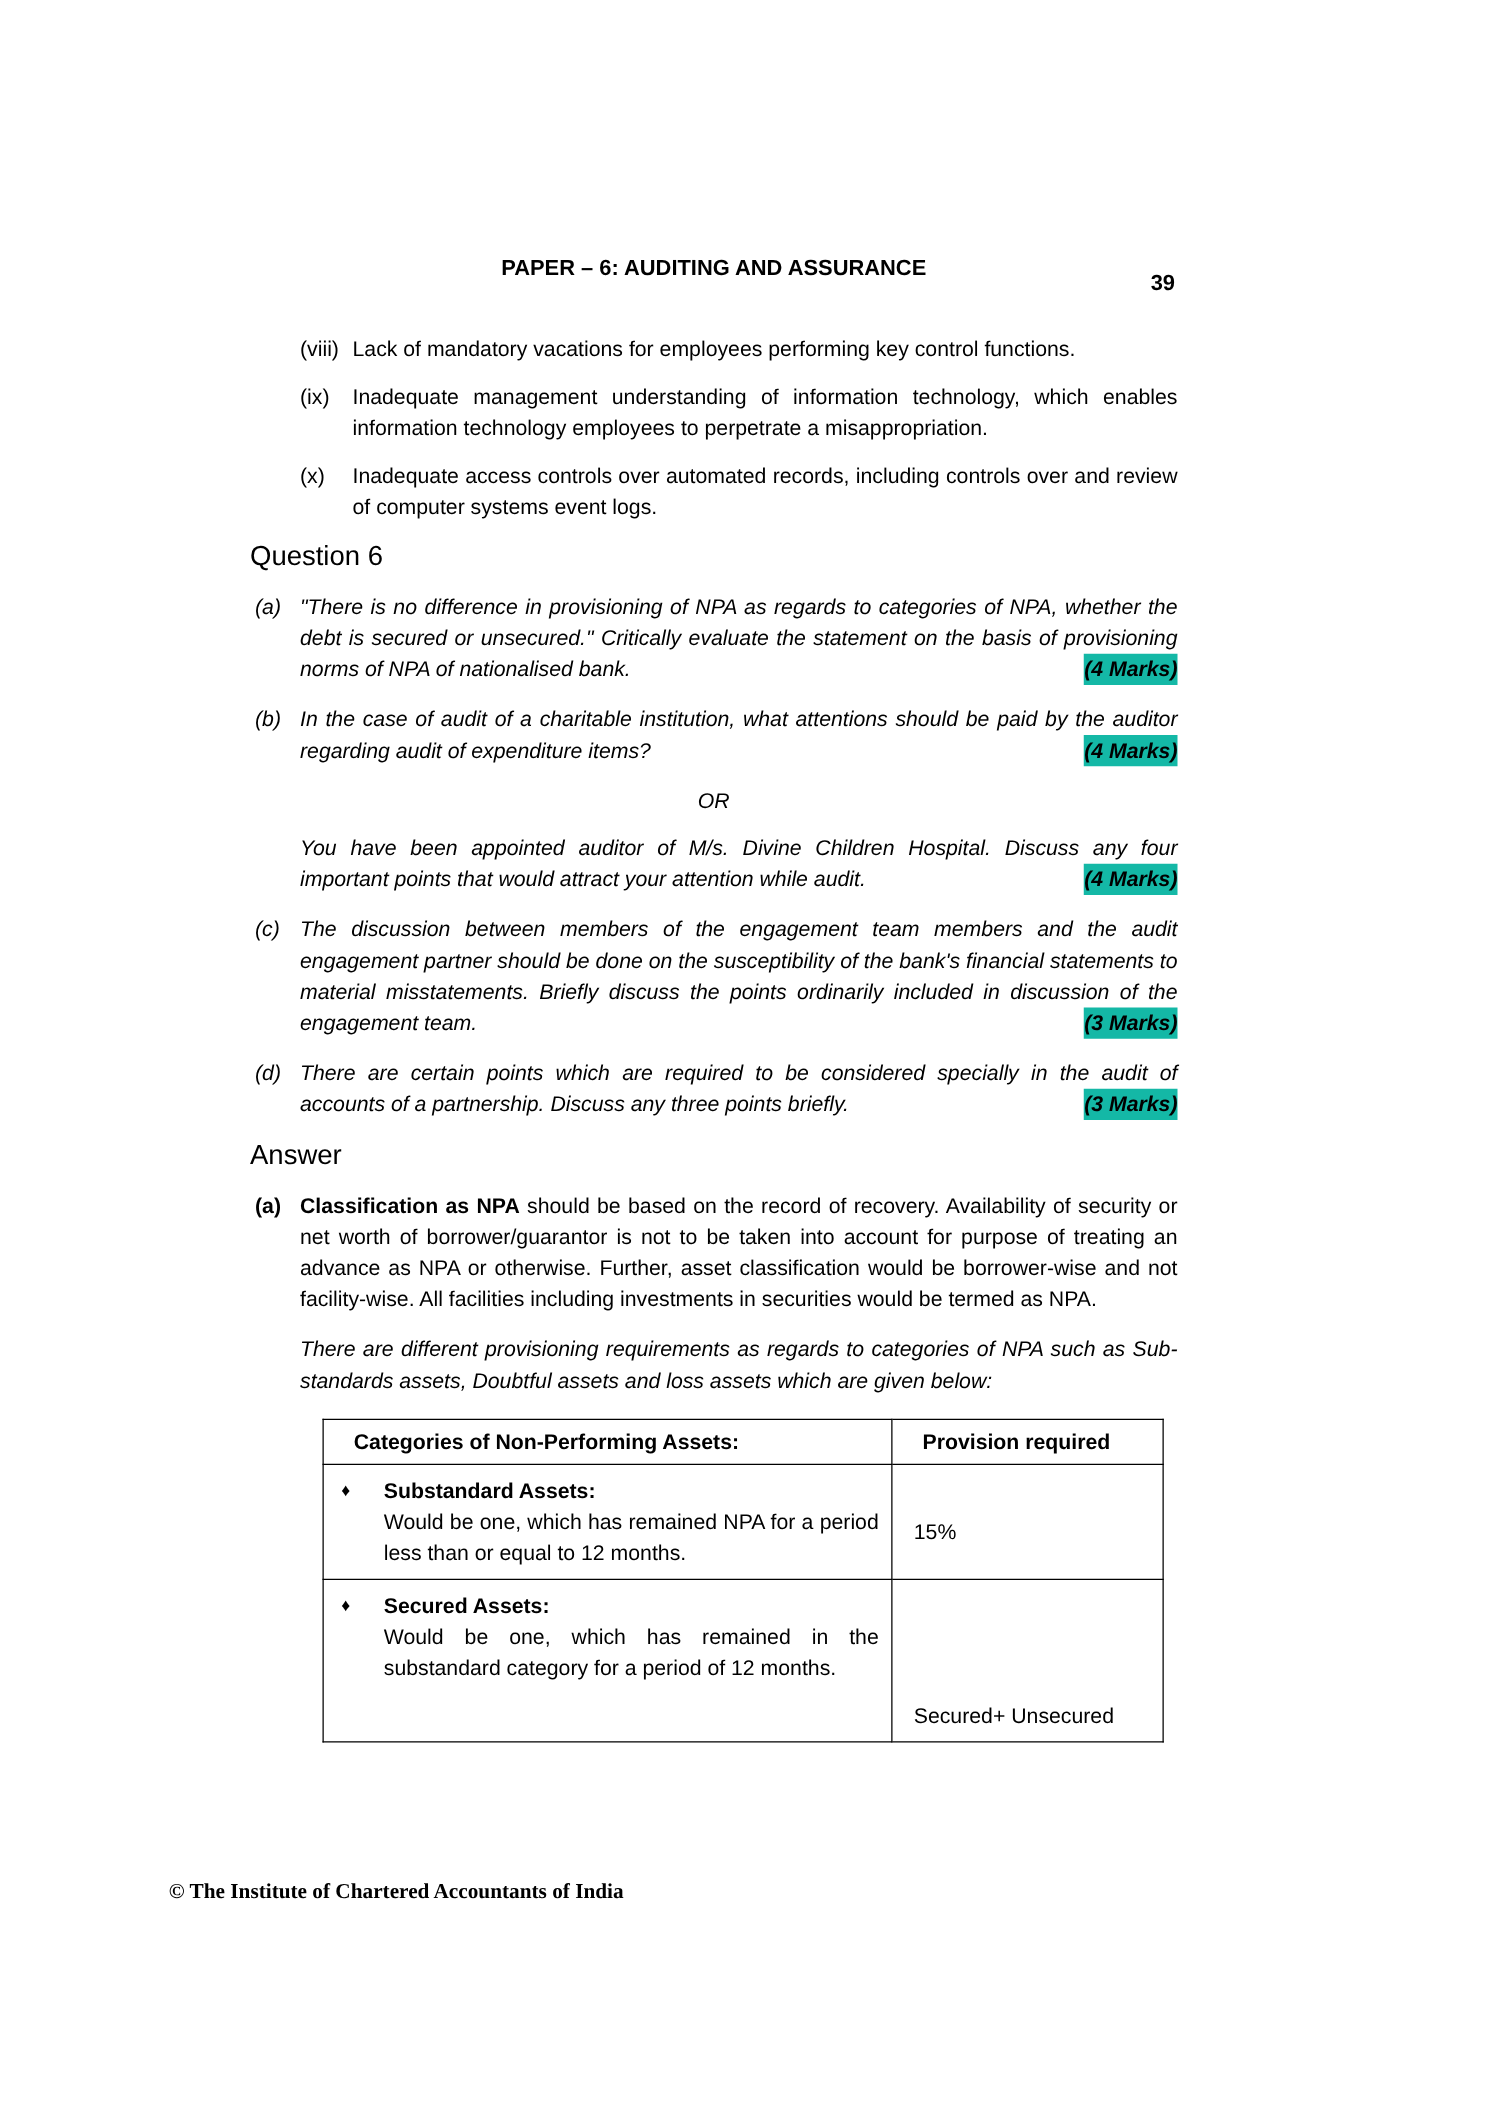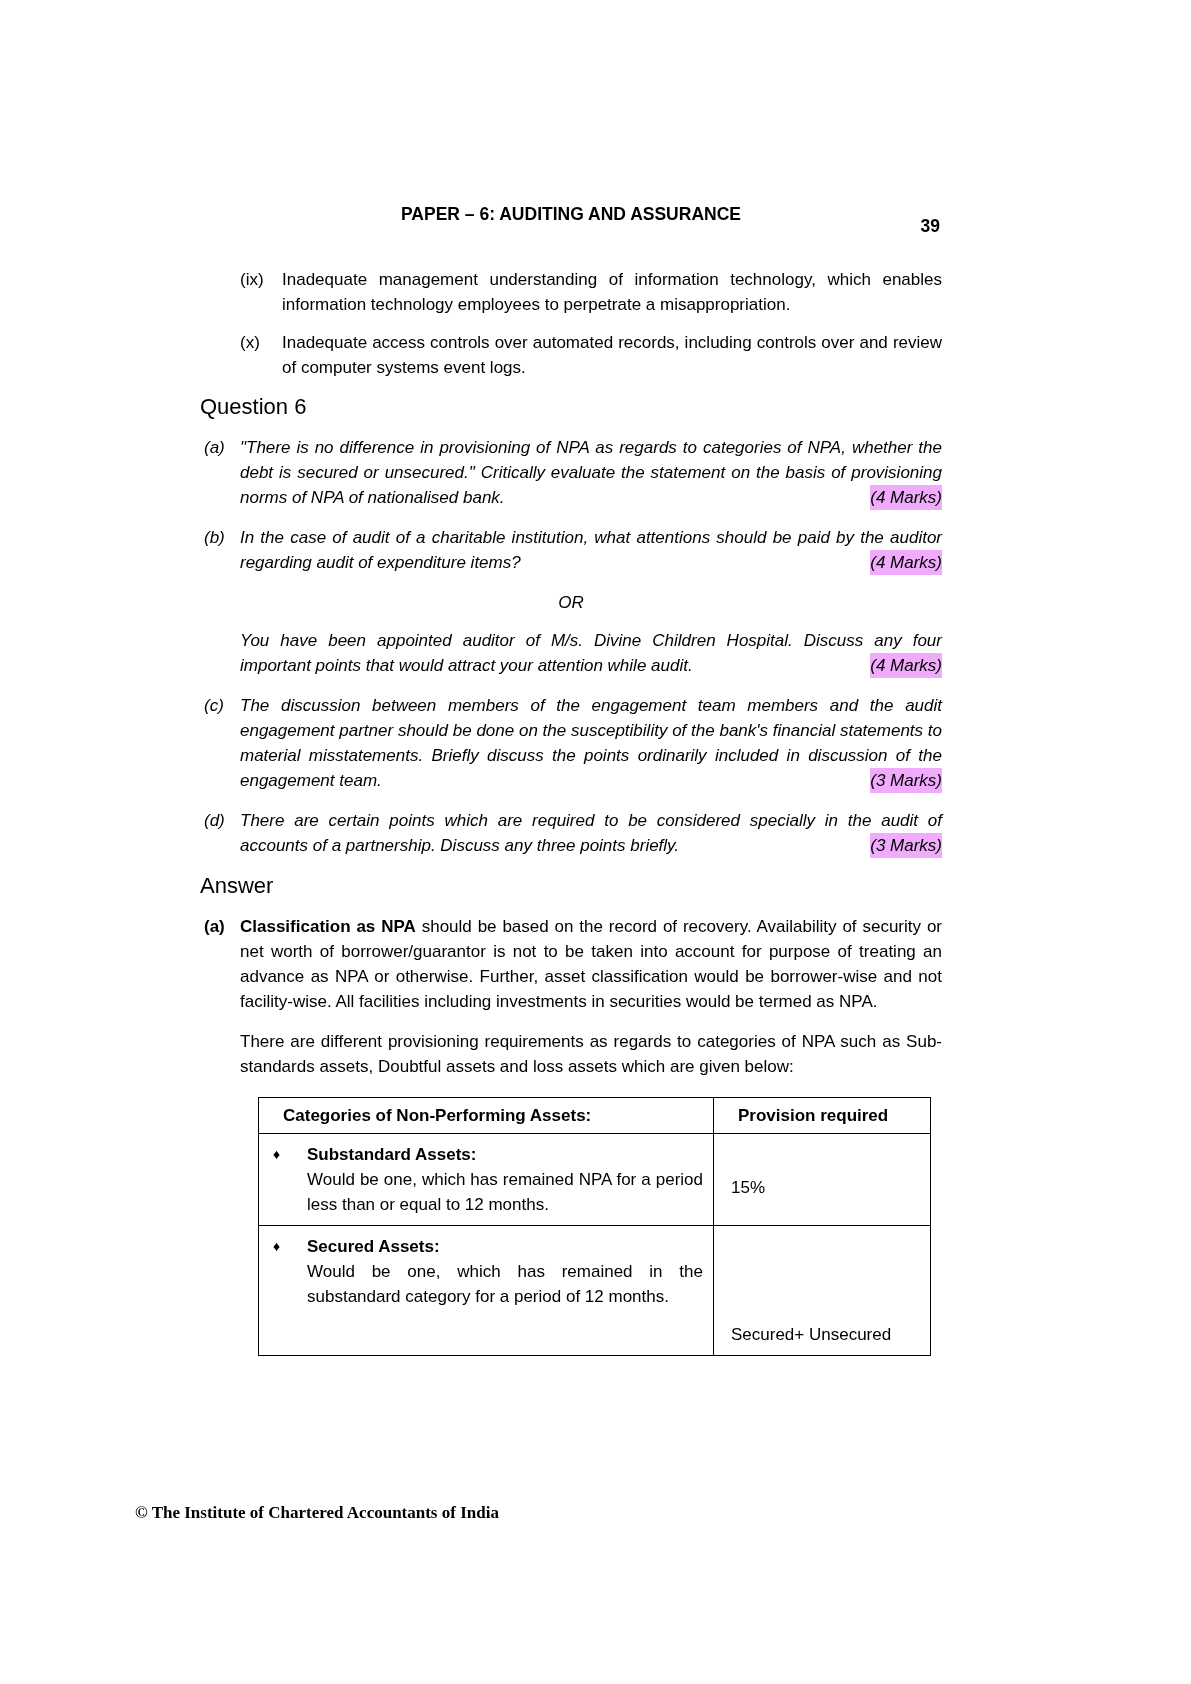--- a/index.html
+++ b/index.html
@@ -22,24 +22,24 @@
   .li-label { width: 42px; flex: 0 0 42px; }
   .li-text { flex: 1; text-align: justify; }
   .section-heading { font-size: 22px; font-weight: normal; margin: 14px 0 16px 0; }
   .q-item { display: flex; margin-bottom: 15px; }
   .q-label { width: 40px; flex: 0 0 40px; padding-left: 4px; }
   .q-text { flex: 1; text-align: justify; position: relative; }
   .italic { font-style: italic; }
   .bold { font-weight: bold; }
   .marks {
     position: absolute; right: 0; bottom: 0;
-    font-weight: normal; font-style: italic; background: #f0abfc;
+    font-weight: bold; font-style: italic; background: #14b8a6;
   }
   .or-line { text-align: center; font-style: italic; margin: 8px 0 13px 0; }
-  .a-para { margin: 4px 0 0 40px; text-align: justify; }
+  .a-para { margin: 4px 0 0 40px; text-align: justify; font-style: italic; }
   .npa-table {
     border-collapse: collapse; margin: 18px 0 0 58px; width: 672px;
     table-layout: fixed;
   }
   .npa-table col.c1 { width: 455px; }
   .npa-table col.c2 { width: 217px; }
   .npa-table th, .npa-table td { border: 1px solid #000; vertical-align: top; }
   .npa-table th {
     text-align: left; font-weight: bold; padding: 5px 10px 5px 24px;
   }
@@ -62,20 +62,24 @@
 <body>
 
 <div class="page">
 
   <div class="page-header">
     <span class="page-title">PAPER – 6: AUDITING AND ASSURANCE</span>
     <span class="page-number">39</span>
   </div>
 
   <div class="list-block">
+    <div class="li">
+      <span class="li-label">(viii)</span>
+      <div class="li-text">Lack of mandatory vacations for employees performing key control functions.</div>
+    </div>
     <div class="li">
       <span class="li-label">(ix)</span>
       <div class="li-text">Inadequate management understanding of information technology, which enables information technology employees to perpetrate a misappropriation.</div>
     </div>
     <div class="li">
       <span class="li-label">(x)</span>
       <div class="li-text">Inadequate access controls over automated records, including controls over and review of computer systems event logs.</div>
     </div>
   </div>
 

